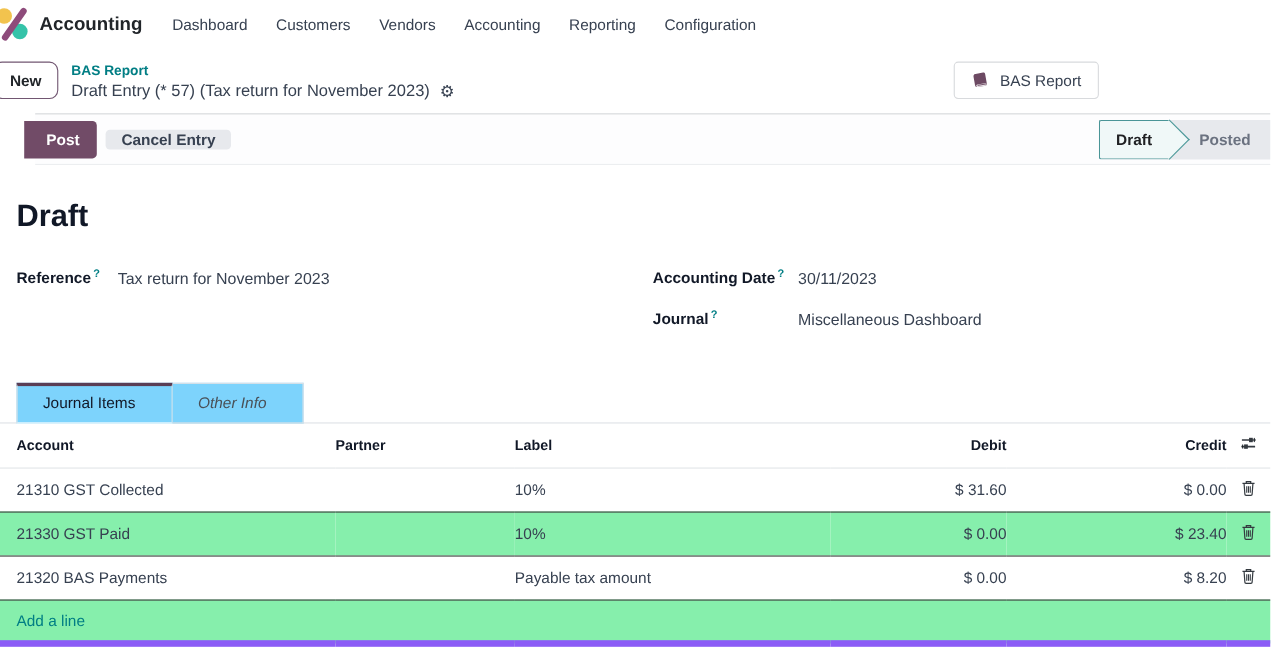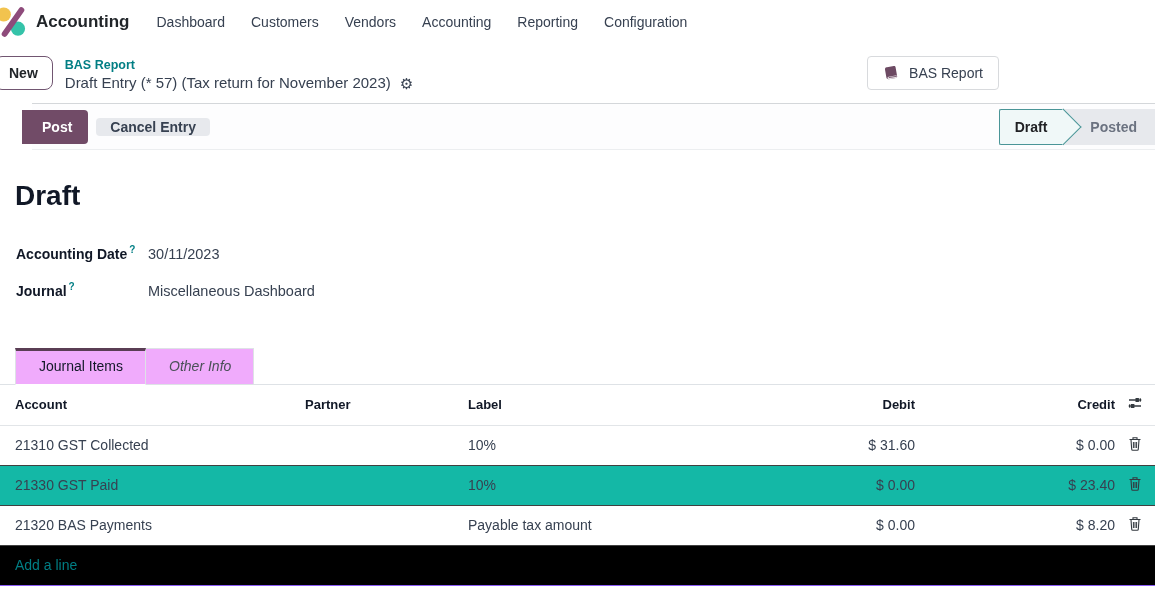--- a/index.html
+++ b/index.html
@@ -56,37 +56,37 @@
   .field-row { display:flex; align-items:baseline; min-height:37px; }
   .field-label { font-size:14px; font-weight:700; color:#111827; }
   .col-left .field-label { width:92px; }
   .col-right .field-label { width:132px; }
   .help { color:#017e84; font-size:10px; font-weight:700; vertical-align:super; margin-left:2px; }
   .field-value { font-size:14.5px; color:#374151; cursor:text; }
 
   
   .tabs { display:flex; align-items:flex-end; margin-top:30px; border-bottom:1px solid #dee2e6;
     padding-left:15px; }
-  .tab { font-size:14px; padding:9px 22px 10px 23px; background:#f0abfc; cursor:pointer;
+  .tab { font-size:14px; padding:9px 33px 10px 23px; background:#7dd3fc; cursor:pointer;
     border:1px solid #dee2e6; margin-bottom:-1px; }
   .tab.active { border-top:3px solid #5a3d54; border-bottom:1px solid #fff; color:#111827;
     padding-top:7px; }
   .tab.inactive { border-left:none; color:#495057;font-style:italic; }
 
   
   table { width:100%; border-collapse:collapse; table-layout:fixed; }
   th, td { font-size:14px; height:40px; vertical-align:middle; padding:0; }
   thead th { font-size:13px; font-weight:700; color:#111827; text-align:left; cursor:pointer;
     border-bottom:1px solid #e2e5e8; }
   .c-account { padding-left:15px !important; }
   .num { text-align:right; }
   tbody td { border-bottom:1px solid #404040; color:#374151; cursor:text; }
-  tr.stripe td { background:#14b8a6;margin-top:17px; }
+  tr.stripe td { background:#86efac;margin-top:17px; }
   .trash-cell { text-align:center; cursor:pointer; }
-  .addline-row td { border-bottom:1px solid #8b5cf6; background:#000000;margin-top:39px; }
+  .addline-row td { border-bottom:6px solid #8b5cf6; background:#86efac;margin-top:39px; }
   .addline { color:#017e84; font-size:14px; padding-left:15px; cursor:pointer; display:inline-block; }
   tfoot td { font-weight:700; color:#111827; font-size:14px; }
   .sliders-cell { text-align:center; cursor:pointer; }
 </style>
 </head>
 <body>
 
 <div class="navbar">
   <svg class="app-logo" viewBox="0 0 36 36">
     <circle cx="7" cy="9" r="8.5" fill="#f2c34e"></circle>
@@ -135,20 +135,26 @@
       <span>Draft</span>
     </div>
     <div class="status-inactive">Posted</div>
   </div>
 </div>
 
 <div class="sheet">
   <h1 class="page-title">Draft</h1>
 
   <div class="fields">
+    <div class="col-left">
+      <div class="field-row">
+        <span class="field-label"><span>Reference</span><span class="help">?</span></span>
+        <span class="field-value">Tax return for November 2023</span>
+      </div>
+    </div>
     <div class="col-right">
       <div class="field-row">
         <span class="field-label"><span>Accounting Date</span><span class="help">?</span></span>
         <span class="field-value">30/11/2023</span>
       </div>
       <div class="field-row">
         <span class="field-label"><span>Journal</span><span class="help">?</span></span>
         <span class="field-value">Miscellaneous Dashboard</span>
       </div>
     </div>

